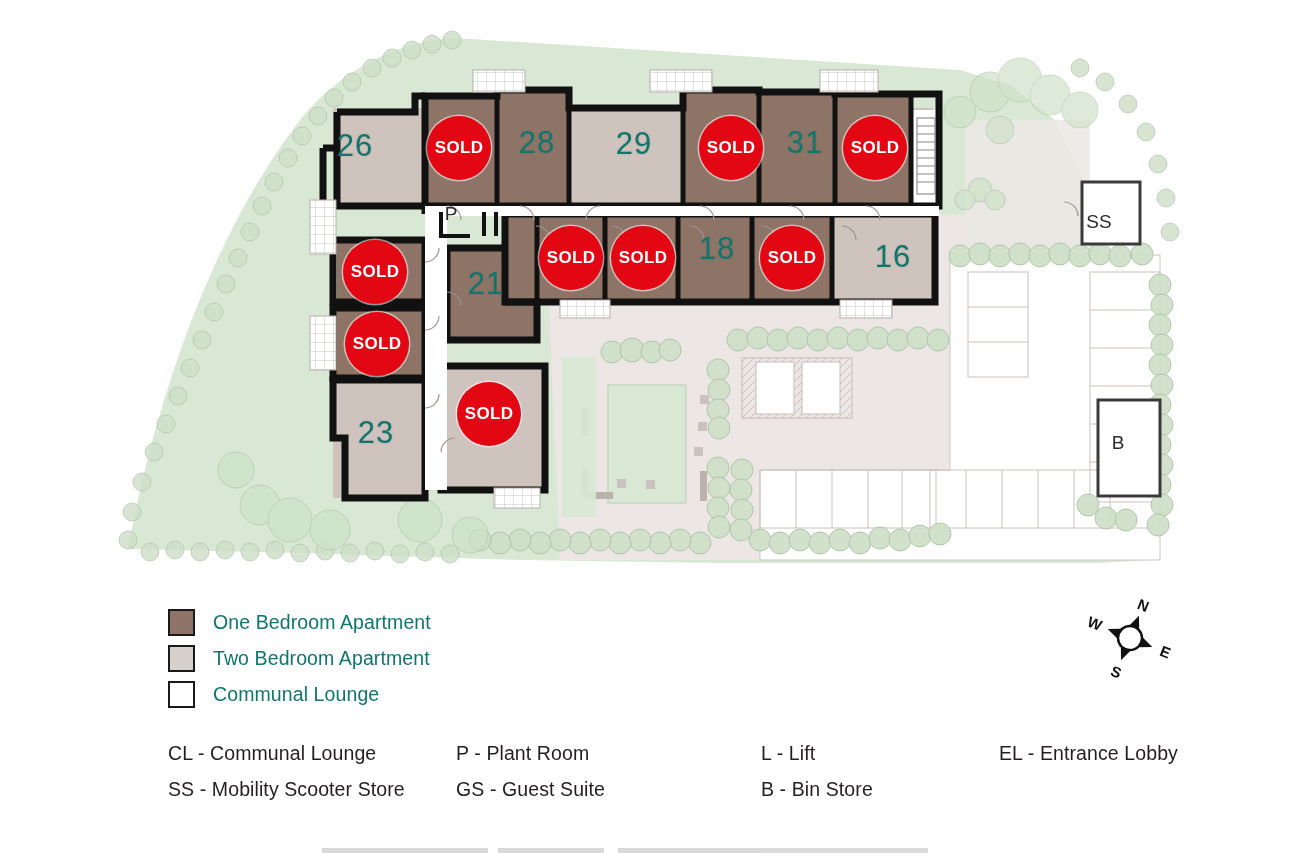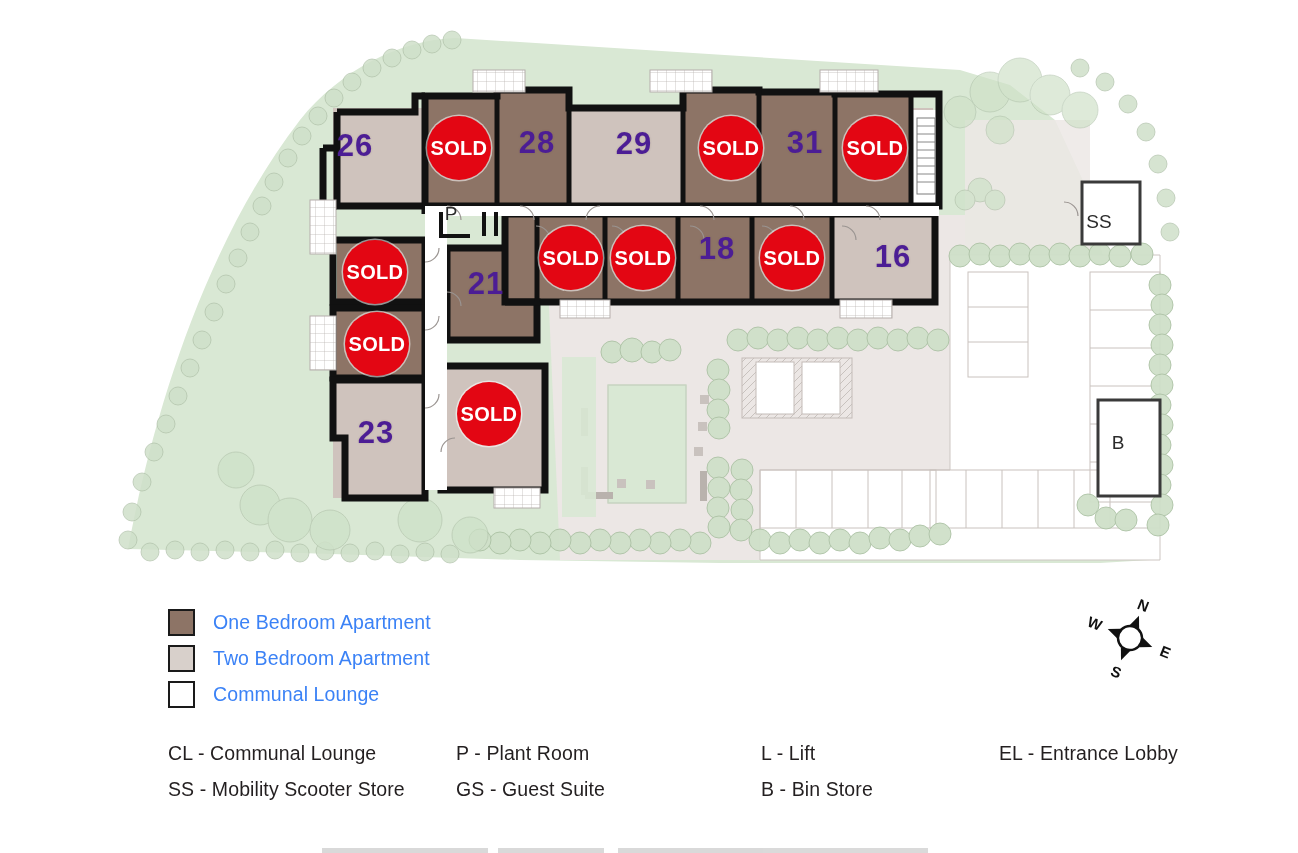--- a/index.html
+++ b/index.html
@@ -11,43 +11,43 @@
     overflow:hidden;
     position:relative;
   }
   #stage{position:absolute;left:0;top:0;width:1298px;height:853px;}
   #planSvg{position:absolute;left:0;top:0;}
 
   
   .legend{position:absolute;left:168px;top:604px;width:470px;}
   .legend-row{display:flex;align-items:center;height:36px;}
   .swatch{width:27px;height:27px;border:2px solid #1a1a1a;box-sizing:border-box;flex:0 0 auto;}
-  .legend-label{margin-left:18px;font-size:19.5px;letter-spacing:.1px;color:#3b82f6;white-space:nowrap;}
+  .legend-label{margin-left:18px;font-size:19.5px;letter-spacing:.1px;color:#0f766e;white-space:nowrap;}
 
   
   .abbr-grid{position:absolute;left:168px;top:735px;width:1000px;
              display:grid;grid-template-columns:288px 305px 238px 180px;
              grid-auto-rows:36px;align-items:center;}
   .abbr-item{font-size:19.5px;color:#231f20;letter-spacing:.1px;white-space:nowrap;}
 
   
   .compass{position:absolute;left:1078px;top:592px;width:104px;height:92px;}
 
   
   .unit-num{
-    position:absolute;font-size:31px;color:#4c1d95;
-    font-family:"Liberation Sans", sans-serif;font-weight:700;
+    position:absolute;font-size:31px;color:#0f766e;
+    font-family:"Liberation Sans", sans-serif;font-weight:400;
     letter-spacing:1px;text-align:center;pointer-events:none;
     text-shadow:0 0 2px rgba(90,70,60,.25);
   }
   .sold{
     position:absolute;width:64px;height:64px;border-radius:50%;
     background:#e30613;color:#ffffff;
     display:flex;align-items:center;justify-content:center;
-    font-size:20px;font-weight:bold;letter-spacing:.3px;
+    font-size:17px;font-weight:bold;letter-spacing:.3px;
     box-shadow:0 0 0 1.5px rgba(255,255,255,.55);
     text-align:right;
   }
   .room-tag{
     position:absolute;font-size:19px;color:#2b2b2b;
     font-family:"Liberation Sans", sans-serif;
   }
   .sr{position:absolute;width:1px;height:1px;overflow:hidden;clip:rect(0 0 0 0);}
 </style>
 </head>

